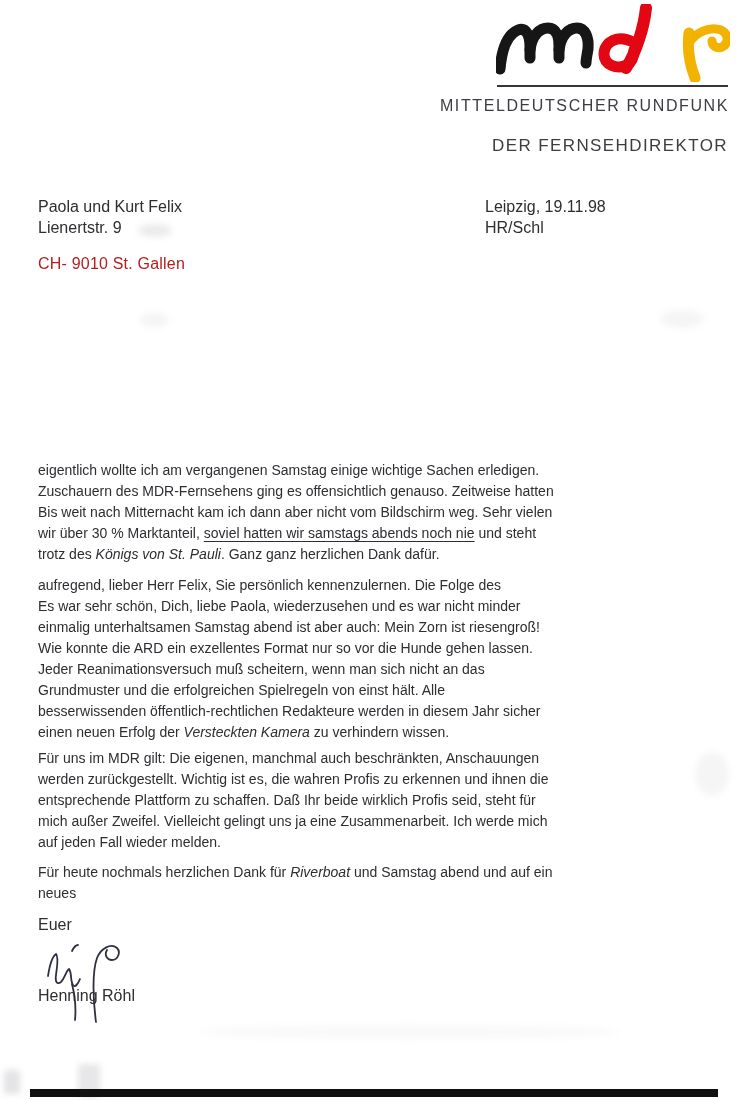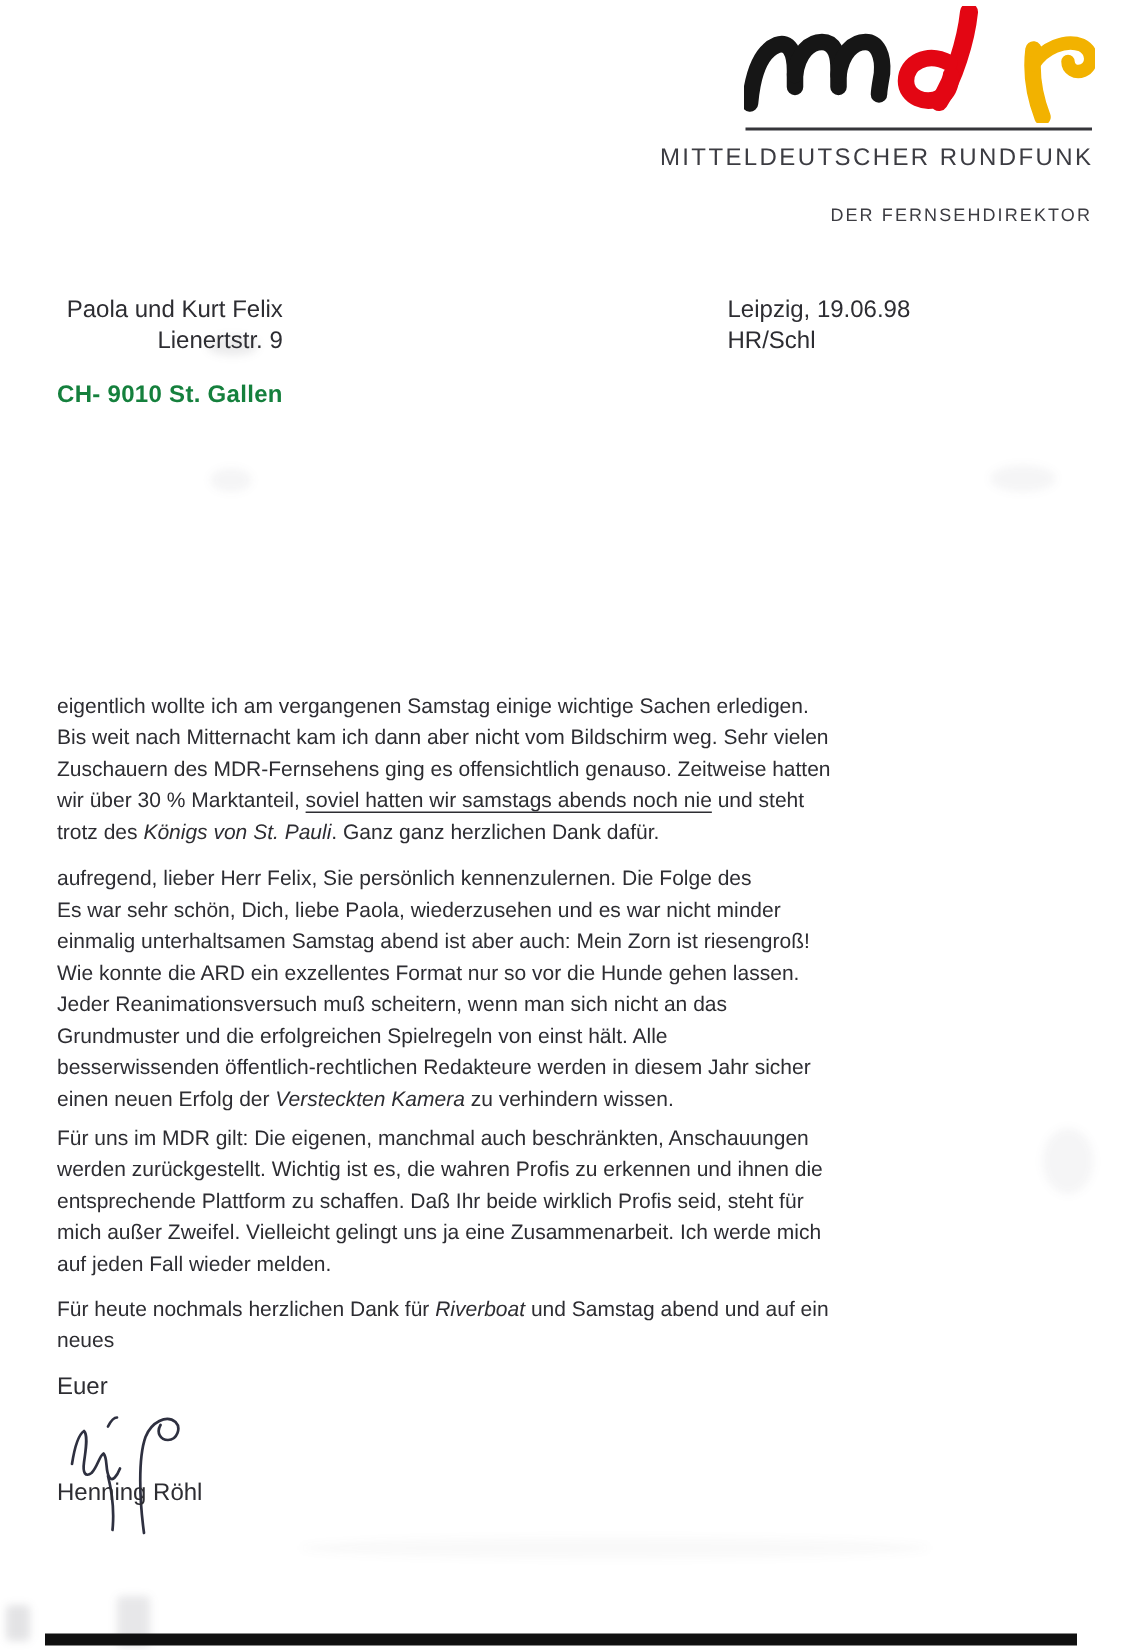--- a/index.html
+++ b/index.html
@@ -13,26 +13,26 @@
 
   
   .logo-svg { position:absolute; left:496px; top:4px; width:234px; height:78px; }
   .lh-rule { position:absolute; left:497px; top:85px; width:231px; height:2px; background:#35353a; }
   .lh-org {
     position:absolute; right:22px; top:97px;
     font-size:16px; letter-spacing:1.6px; color:#3c3c42; white-space:nowrap;
   }
   .lh-dept {
     position:absolute; right:23px; top:136px;
-    font-size:12px; letter-spacing:1.4px; color:#3c3c42; white-space:nowrap;text-align:right;
+    font-size:17px; letter-spacing:1.4px; color:#3c3c42; white-space:nowrap;text-align:right;
   }
 
   
-  .recipient { position:absolute; left:38px; top:196px; font-size:16px; line-height:21px;text-align:right; }
-  .recipient .city { margin-top:15px; font-weight:bold; color:#15803d; letter-spacing:0.2px; }
+  .recipient { position:absolute; left:38px; top:196px; font-size:16px; line-height:21px; }
+  .recipient .city { margin-top:15px; font-weight:normal; color:#b91c1c; letter-spacing:0.2px; }
   .meta { position:absolute; left:485px; top:196px; font-size:16px; line-height:21px; }
 
   
   .salutation { position:absolute; left:38px; top:421px; font-size:16px; }
   .bodytext { position:absolute; left:38px; top:0; width:660px; }
   .para { position:absolute; left:0; font-size:14px; line-height:21px; white-space:nowrap; }
   .para-0 { top:460px; }
   .para-1 { top:575px; }
   .para-2 { top:748px; }
   .para-3 { top:862px; }
@@ -79,29 +79,29 @@
   <div class="lh-org">MITTELDEUTSCHER RUNDFUNK</div>
   <div class="lh-dept">DER FERNSEHDIREKTOR</div>
 
   <div class="recipient">
     <div>Paola und Kurt Felix</div>
     <div>Lienertstr. 9</div>
     <div class="city">CH- 9010 St. Gallen</div>
   </div>
 
   <div class="meta">
-    <div>Leipzig, 19.06.98</div>
+    <div>Leipzig, 19.11.98</div>
     <div>HR/Schl</div>
   </div>
 
   <div class="bodytext" id="body-paragraphs">
       <div class="para para-0">
         <div class="line"><span>eigentlich wollte ich am vergangenen Samstag einige wichtige Sachen erledigen.</span></div>
+        <div class="line"><span>Zuschauern des MDR-Fernsehens ging es offensichtlich genauso. Zeitweise hatten</span></div>
         <div class="line"><span>Bis weit nach Mitternacht kam ich dann aber nicht vom Bildschirm weg. Sehr vielen</span></div>
-        <div class="line"><span>Zuschauern des MDR-Fernsehens ging es offensichtlich genauso. Zeitweise hatten</span></div>
         <div class="line"><span>wir über 30 % Marktanteil, </span><span class="seg-u">soviel hatten wir samstags abends noch nie</span><span> und steht</span></div>
         <div class="line"><span>trotz des </span><span class="seg-i">Königs von St. Pauli</span><span>. Ganz ganz herzlichen Dank dafür.</span></div>
       </div>
       <div class="para para-1">
         <div class="line"><span>aufregend, lieber Herr Felix, Sie persönlich kennenzulernen. Die Folge des</span></div>
         <div class="line"><span>Es war sehr schön, Dich, liebe Paola, wiederzusehen und es war nicht minder</span></div>
         <div class="line"><span>einmalig unterhaltsamen Samstag abend ist aber auch: Mein Zorn ist riesengroß!</span></div>
         <div class="line"><span>Wie konnte die ARD ein exzellentes Format nur so vor die Hunde gehen lassen.</span></div>
         <div class="line"><span>Jeder Reanimationsversuch muß scheitern, wenn man sich nicht an das</span></div>
         <div class="line"><span>Grundmuster und die erfolgreichen Spielregeln von einst hält. Alle</span></div>

